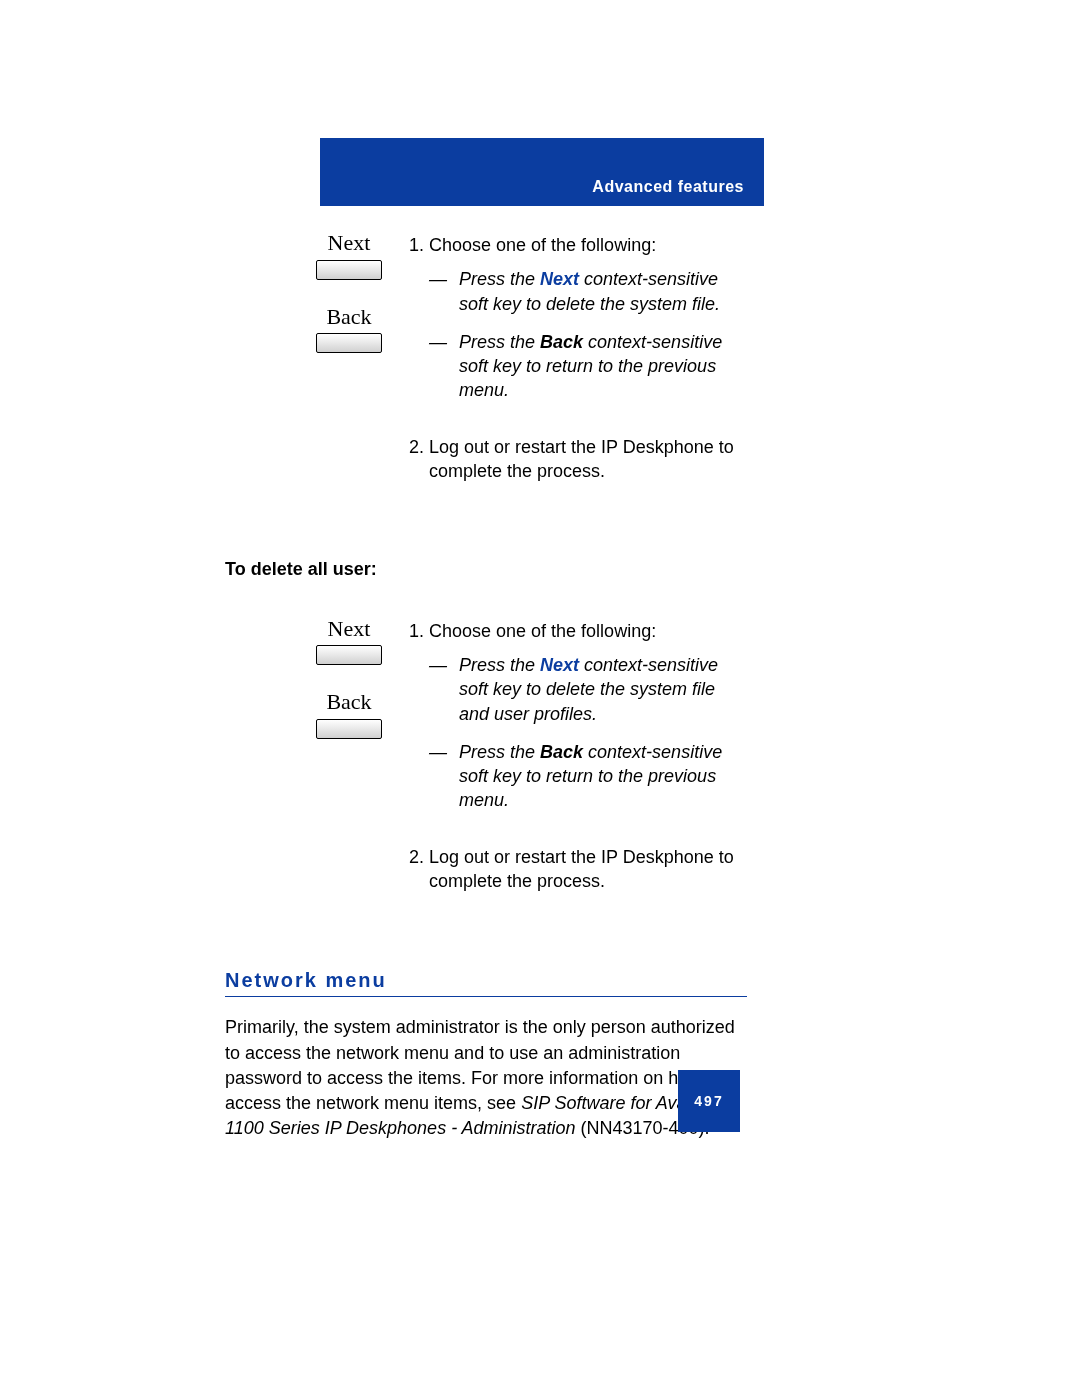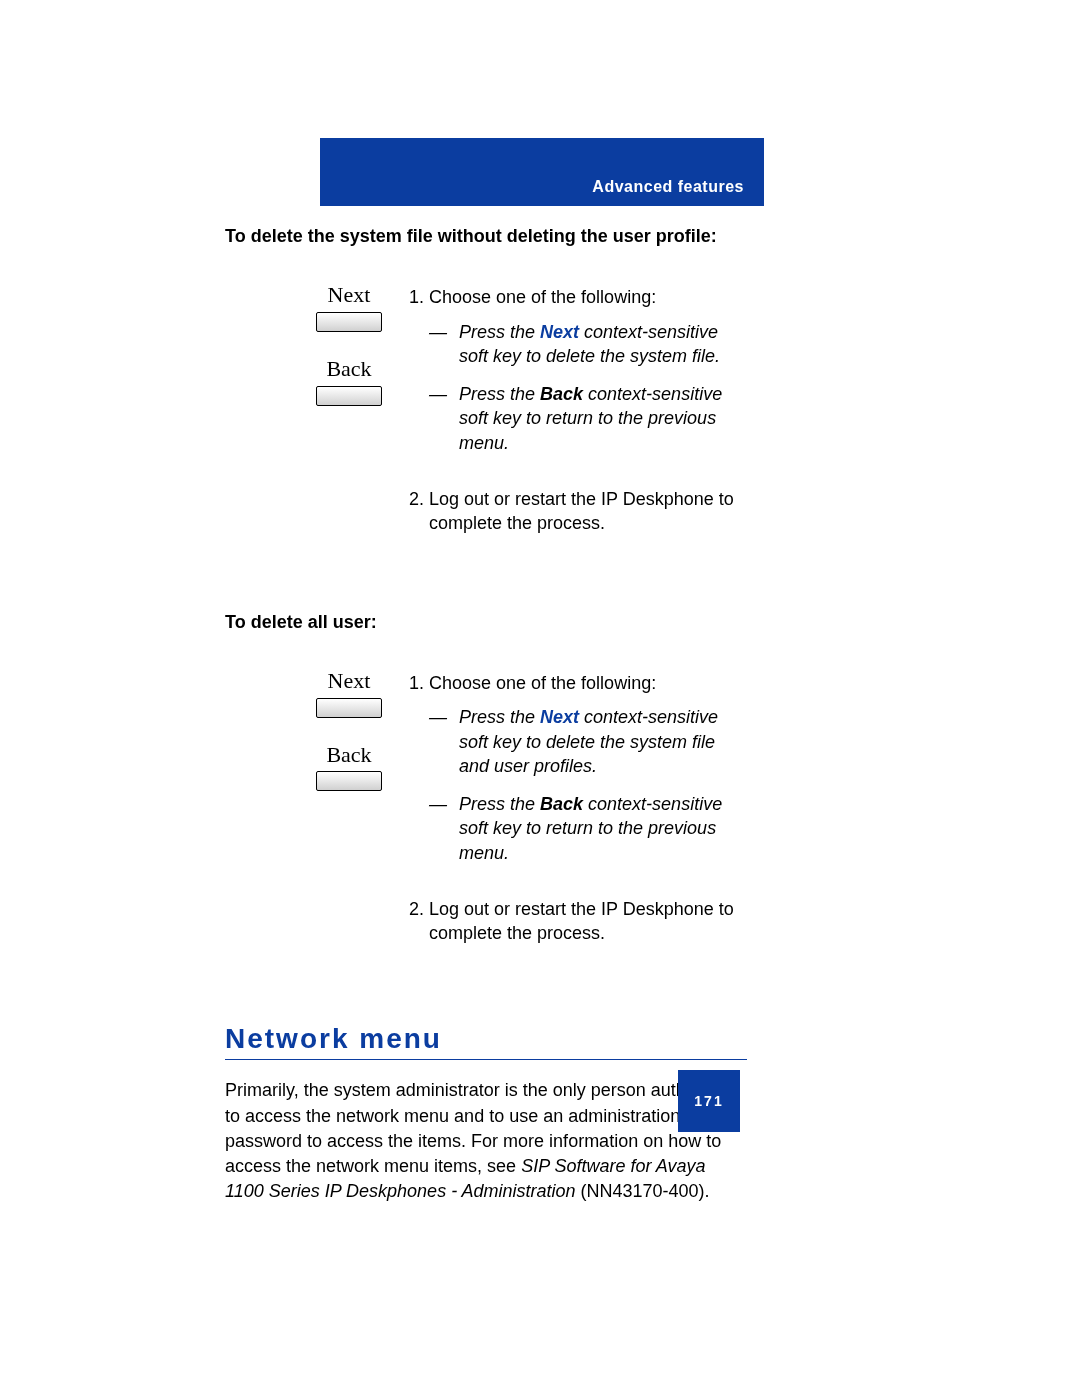--- a/index.html
+++ b/index.html
@@ -105,21 +105,21 @@
   .accent {
     color: #0b3da0;
     font-weight: bold;
   }
   .plainbold {
     font-weight: bold;
   }
   .section-heading {
     font-family: Arial, Helvetica, sans-serif;
     color: #0b3da0;
-    font-size: 28px;
+    font-size: 20px;
     font-weight: bold;
     letter-spacing: 2px;
     border-bottom: 1px solid #0b3da0;
     padding-bottom: 2px;
     margin: 20px 0 18px 0;
   }
   .body-para {
     font-size: 18px;
     line-height: 1.4;
   }
@@ -146,21 +146,20 @@
 <body>
 
 <div class="page">
 
   <div class="header-bar">
     <div class="header-label">Advanced features</div>
   </div>
 
   <div class="content">
 
-    <div class="bold-line">To delete the system file without deleting the user profile:</div>
 
     <div class="procedure">
       <div class="keycol">
         <div class="softkey-block">
           <div class="softkey-label">Next</div>
           <div class="softkey-btn"></div>
         </div>
         <div class="softkey-block">
           <div class="softkey-label">Back</div>
           <div class="softkey-btn"></div>
@@ -220,16 +219,16 @@
     </div>
 
     <div class="section-heading">Network menu</div>
     <div class="body-para">
       <span>Primarily, the system administrator is the only person authorized to access the network menu and to use an administration password to access the items. For more information on how to access the network menu items, see </span><span class="italic">SIP Software for Avaya 1100 Series IP Deskphones - Administration</span><span> (NN43170-400).</span>
     </div>
 
   </div>
 
   <div class="page-number-box">
-    <span>171</span>
+    <span>497</span>
   </div>
 
 </div>
 
 </body></html>

